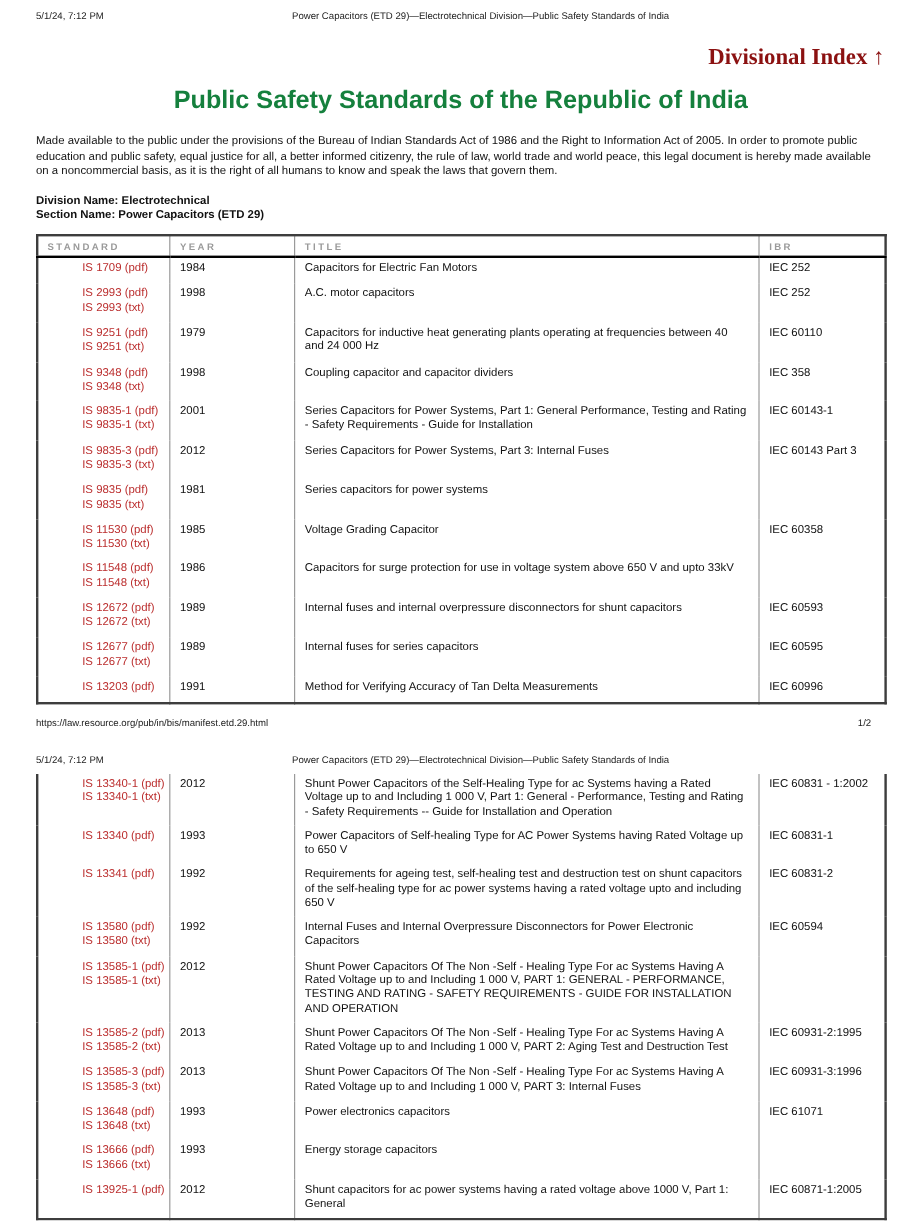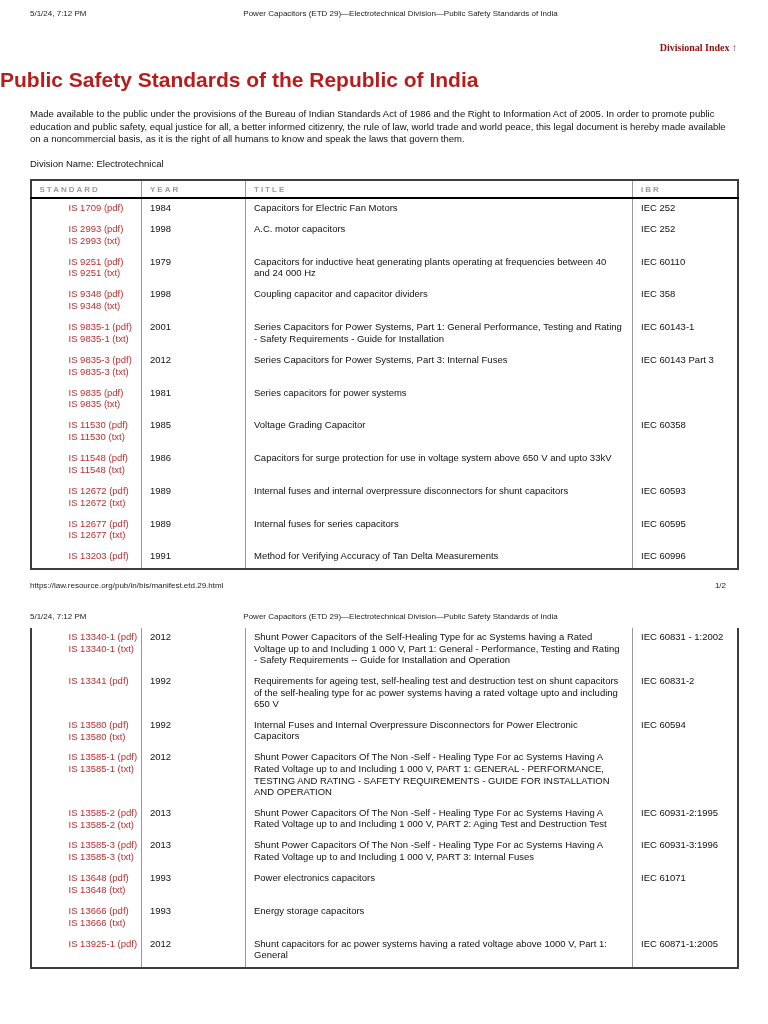--- a/index.html
+++ b/index.html
@@ -22,37 +22,38 @@
 
   .page-footer {
     display: flex; justify-content: space-between;
     margin: 11px 42px 0 30px;
     font-size: 8px; color: #222;
   }
 
   .divindex { text-align: right; margin: 17px 31px 0 0; }
   .divindex a {
     font-family: "Liberation Serif", "DejaVu Serif", serif;
-    font-weight: bold; font-size: 10px;
+    font-weight: bold; font-size: 19px;
     color: #8b1111; text-decoration: none;
   }
 
   h1 {
     margin: 13px 0 0 0;
+    text-align: center;
     font-size: 21px;
     font-weight: bold;
-    color: #b91c1c;
+    color: #15803d;
   }
 
   .intro {
     margin: 16px 30px 0 30px;
     font-size: 9.5px; line-height: 1.32; color: #111;
   }
 
-  .meta { margin: 12px 30px 0 30px; font-size: 9.5px; line-height: 1.3; color: #111; }
+  .meta { margin: 12px 30px 0 30px; font-size: 9.5px; line-height: 1.3; color: #111; font-weight: bold; }
 
   table.stdtable {
     border-collapse: collapse;
     table-layout: fixed;
     width: 707px;
     margin: 9px auto 0 auto;
     border: 2px solid #3d3d3d;
   }
   table.stdtable.continuation { border-top: none; margin-top: 5px; }
 
@@ -91,20 +92,21 @@
   <div class="divindex">
     <a href="#">Divisional Index ↑</a>
   </div>
 
   <h1>Public Safety Standards of the Republic of India</h1>
 
   <p class="intro">Made available to the public under the provisions of the Bureau of Indian Standards Act of 1986 and the Right to Information Act of 2005. In order to promote public education and public safety, equal justice for all, a better informed citizenry, the rule of law, world trade and world peace, this legal document is hereby made available on a noncommercial basis, as it is the right of all humans to know and speak the laws that govern them.</p>
 
   <div class="meta">
     <div>Division Name: Electrotechnical</div>
+    <div>Section Name: Power Capacitors (ETD 29)</div>
   </div>
 
   <table class="stdtable">
     <colgroup>
       <col style="width:111px">
         <col style="width:104px">
         <col style="width:387px">
         <col style="width:105px">
     </colgroup>
     <thead>
@@ -250,20 +252,28 @@
           <td>
             <a href="#" class="std-link">IS 13340-1 (pdf)</a>
             <a href="#" class="std-link">IS 13340-1 (txt)</a>
           </td>
           <td>2012</td>
           <td>Shunt Power Capacitors of the Self-Healing Type for ac Systems having a Rated Voltage up to and Including 1 000 V, Part 1: General - Performance, Testing and Rating - Safety Requirements -- Guide for Installation and Operation</td>
           <td>IEC 60831 - 1:2002</td>
         </tr>
         <tr>
           <td>
+            <a href="#" class="std-link">IS 13340 (pdf)</a>
+          </td>
+          <td>1993</td>
+          <td>Power Capacitors of Self-healing Type for AC Power Systems having Rated Voltage up to 650 V</td>
+          <td>IEC 60831-1</td>
+        </tr>
+        <tr>
+          <td>
             <a href="#" class="std-link">IS 13341 (pdf)</a>
           </td>
           <td>1992</td>
           <td>Requirements for ageing test, self-healing test and destruction test on shunt capacitors of the self-healing type for ac power systems having a rated voltage upto and including 650 V</td>
           <td>IEC 60831-2</td>
         </tr>
         <tr>
           <td>
             <a href="#" class="std-link">IS 13580 (pdf)</a>
             <a href="#" class="std-link">IS 13580 (txt)</a>

